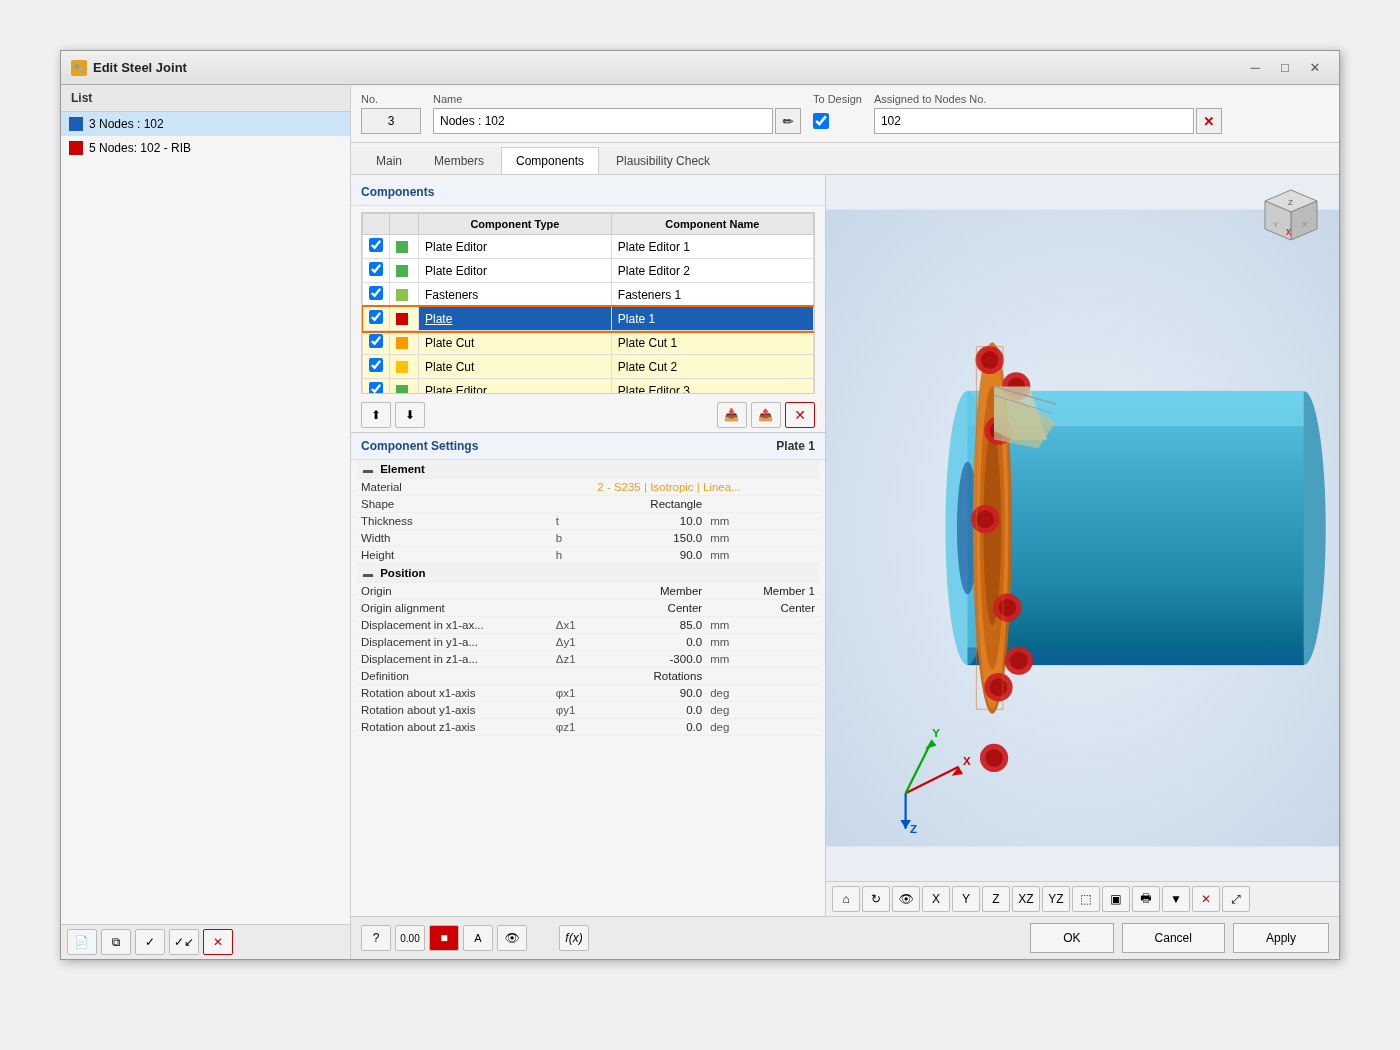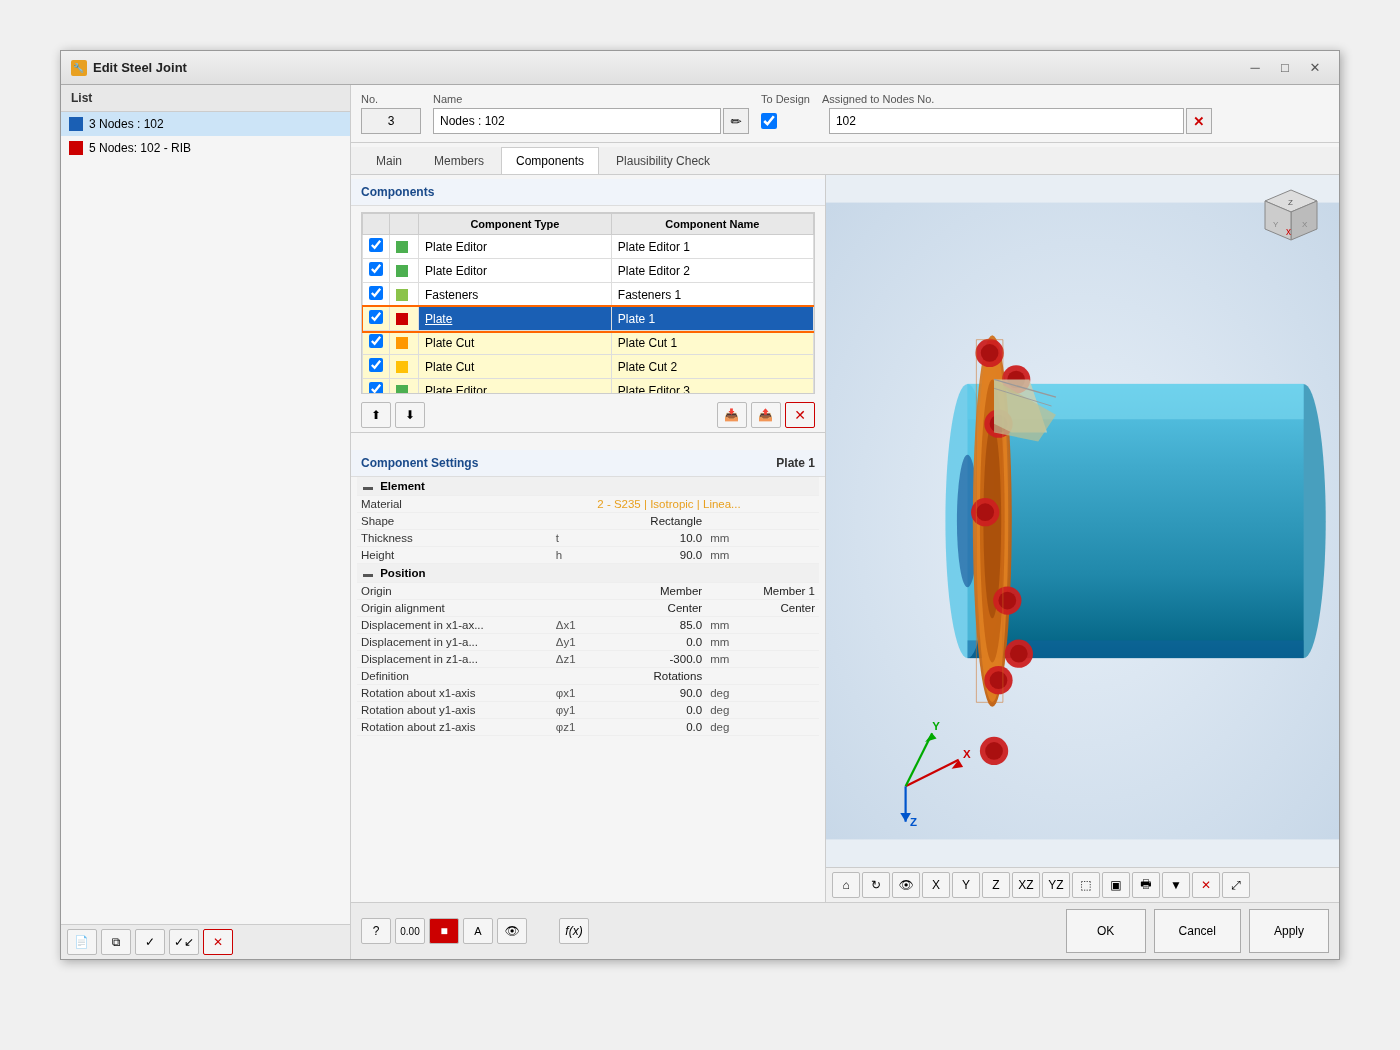--- a/index.html
+++ b/index.html
@@ -29,21 +29,21 @@
 
     
     .right-panel { flex: 1; display: flex; flex-direction: column; padding: 0; }
 
     
     .header-fields { display: flex; gap: 0; border-bottom: 1px solid #ccc; padding: 8px 10px; align-items: flex-end; gap: 12px; background: #f5f5f5; }
     .field-group { display: flex; flex-direction: column; gap: 3px; }
     .field-label { font-size: 11px; color: #555; }
     .field-input { border: 1px solid #aaa; background: #fff; padding: 3px 6px; font-size: 12px; height: 26px; }
     .field-input.small { width: 60px; }
-    .field-input.medium { width: 288px; }
+    .field-input.medium { width: 340px; }
     .field-input-row { display: flex; gap: 2px; align-items: center; }
     .field-icon-btn { width: 26px; height: 26px; border: 1px solid #aaa; background: #f0f0f0; cursor: pointer; display: flex; align-items: center; justify-content: center; }
 
     .checkbox-field { display: flex; align-items: center; gap: 6px; }
     .checkbox-field input { width: 14px; height: 14px; }
 
     
     .tabs { display: flex; border-bottom: 1px solid #ccc; padding: 0 10px; background: #f0f0f0; margin-top: 4px; }
     .tab { padding: 6px 14px; cursor: pointer; font-size: 12px; border: 1px solid transparent; border-bottom: none; margin-right: 2px; color: #444; }
     .tab.active { background: #fff; border-color: #ccc; border-bottom-color: #fff; color: #000; font-weight: 500; }
@@ -70,21 +70,21 @@
     .table-wrapper { padding: 6px 10px; }
     .table-container { border: 1px solid #ccc; }
     .table-scroll { max-height: 180px; overflow-y: auto; }
 
     .comp-toolbar { padding: 4px 10px; display: flex; gap: 4px; justify-content: space-between; }
     .comp-toolbar-left { display: flex; gap: 4px; }
     .comp-toolbar-right { display: flex; gap: 4px; }
 
     
     .settings-section { flex: 1; }
-    .settings-header { display: flex; justify-content: space-between; align-items: center; padding: 6px 10px; background: #f0f4fa; border-bottom: 1px solid #ddd; margin-top: 17px; }
+    .settings-header { display: flex; justify-content: space-between; align-items: center; padding: 6px 10px; background: #f0f4fa; border-bottom: 1px solid #ddd; }
     .settings-title { font-weight: 600; color: #1a4a8a; font-size: 12px; }
     .settings-name { font-weight: 600; color: #333; font-size: 12px; }
 
     .tree-table { width: 100%; border-collapse: collapse; }
     .tree-table td { padding: 2px 4px; font-size: 11.5px; border-bottom: 1px solid #eee; vertical-align: middle; }
     .section-row td { background: #f0f0f0; font-weight: 600; }
     .prop-label { color: #333; padding-left: 20px; white-space: nowrap; }
     .prop-symbol { color: #555; font-size: 11px; }
     .prop-value { text-align: right; color: #222; white-space: nowrap; }
     .prop-unit { color: #555; font-size: 11px; }
@@ -96,21 +96,21 @@
     
     .viewport { flex: 1; background: #e8eef4; position: relative; overflow: hidden; display: flex; flex-direction: column; }
     .viewport-3d { flex: 1; position: relative; display: flex; align-items: center; justify-content: center; }
     .viewport-toolbar { display: flex; gap: 2px; padding: 4px 6px; border-top: 1px solid #ccc; background: #f0f0f0; }
     .vp-btn { width: 28px; height: 26px; display: flex; align-items: center; justify-content: center; border: 1px solid #bbb; background: #f5f5f5; cursor: pointer; font-size: 12px; border-radius: 2px; }
 
     
     .bottom-bar { border-top: 1px solid #ccc; padding: 6px 10px; display: flex; justify-content: space-between; align-items: center; background: #ebebeb; }
     .bottom-tools { display: flex; gap: 4px; }
     .bottom-actions { display: flex; gap: 8px; }
-    .action-btn { padding: 5px 24px; font-size: 12px; border: 1px solid #aaa; background: #f5f5f5; cursor: pointer; min-width: 80px; height: 44px; }
+    .action-btn { padding: 5px 32px; font-size: 12px; border: 1px solid #aaa; background: #f5f5f5; cursor: pointer; min-width: 80px; height: 30px; }
     .action-btn.primary { background: #f5f5f5; }
 
     
     .cube-nav { position: absolute; top: 10px; right: 10px; width: 70px; height: 70px; }
 
     
     .svg-scene { width: 100%; height: 100%; }
   </style>
 </head>
 <body>
@@ -168,21 +168,21 @@
         </div>
         <div class="field-group">
           <label class="field-label">To Design</label>
           <div class="checkbox-field" style="height:26px; display:flex; align-items:center;">
             <input type="checkbox" checked="" style="width: 16px; height: 16px;">
           </div>
         </div>
         <div class="field-group">
           <label class="field-label">Assigned to Nodes No.</label>
           <div class="field-input-row">
-            <input class="field-input" type="text" value="102" style="width: 355px; margin-left: 7px;">
+            <input class="field-input" type="text" value="102" style="width: 320px;">
             <button class="field-icon-btn" style="color:#cc0000; font-weight:bold;">✕</button>
           </div>
         </div>
       </div>
 
       <div class="tabs">
         <div class="tab">Main</div>
         <div class="tab">Members</div>
         <div class="tab active">Components</div>
         <div class="tab">Plausibility Check</div>
@@ -303,20 +303,26 @@
                     <td class="prop-unit"></td>
                   </tr>
 
                   <tr>
                     <td class="prop-label">Thickness</td>
                     <td class="prop-symbol">t</td>
                     <td class="prop-value">10.0</td>
                     <td class="prop-unit">mm</td>
                   </tr>
 
+                  <tr>
+                    <td class="prop-label">Width</td>
+                    <td class="prop-symbol">b</td>
+                    <td class="prop-value">150.0</td>
+                    <td class="prop-unit">mm</td>
+                  </tr>
 
                   <tr>
                     <td class="prop-label">Height</td>
                     <td class="prop-symbol">h</td>
                     <td class="prop-value">90.0</td>
                     <td class="prop-unit">mm</td>
                   </tr>
 
                   <tr class="section-row">
                     <td colspan="4" style="padding: 3px 6px; font-weight:600; background:#f0f0f0;">

